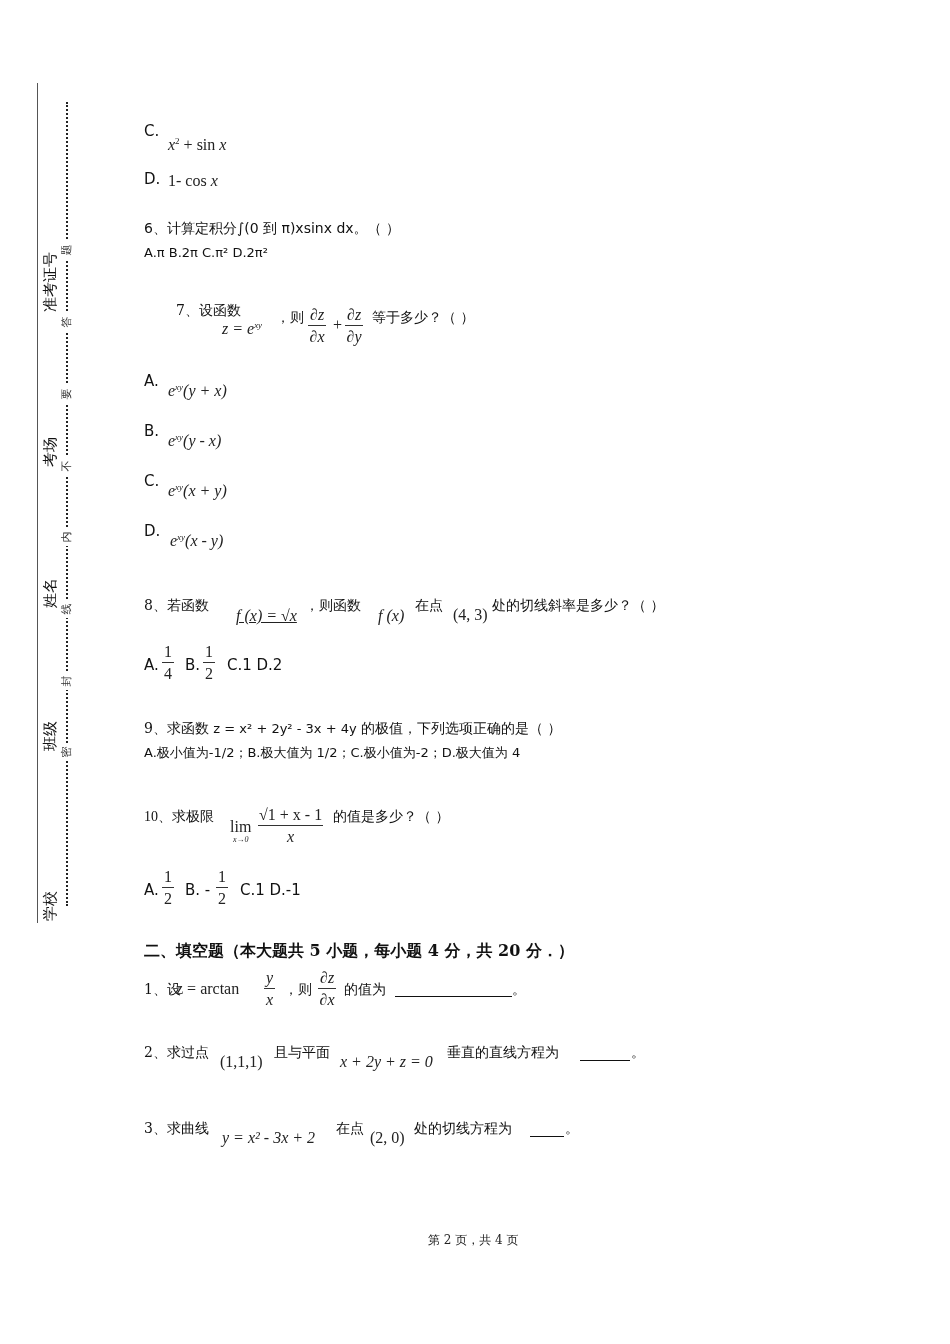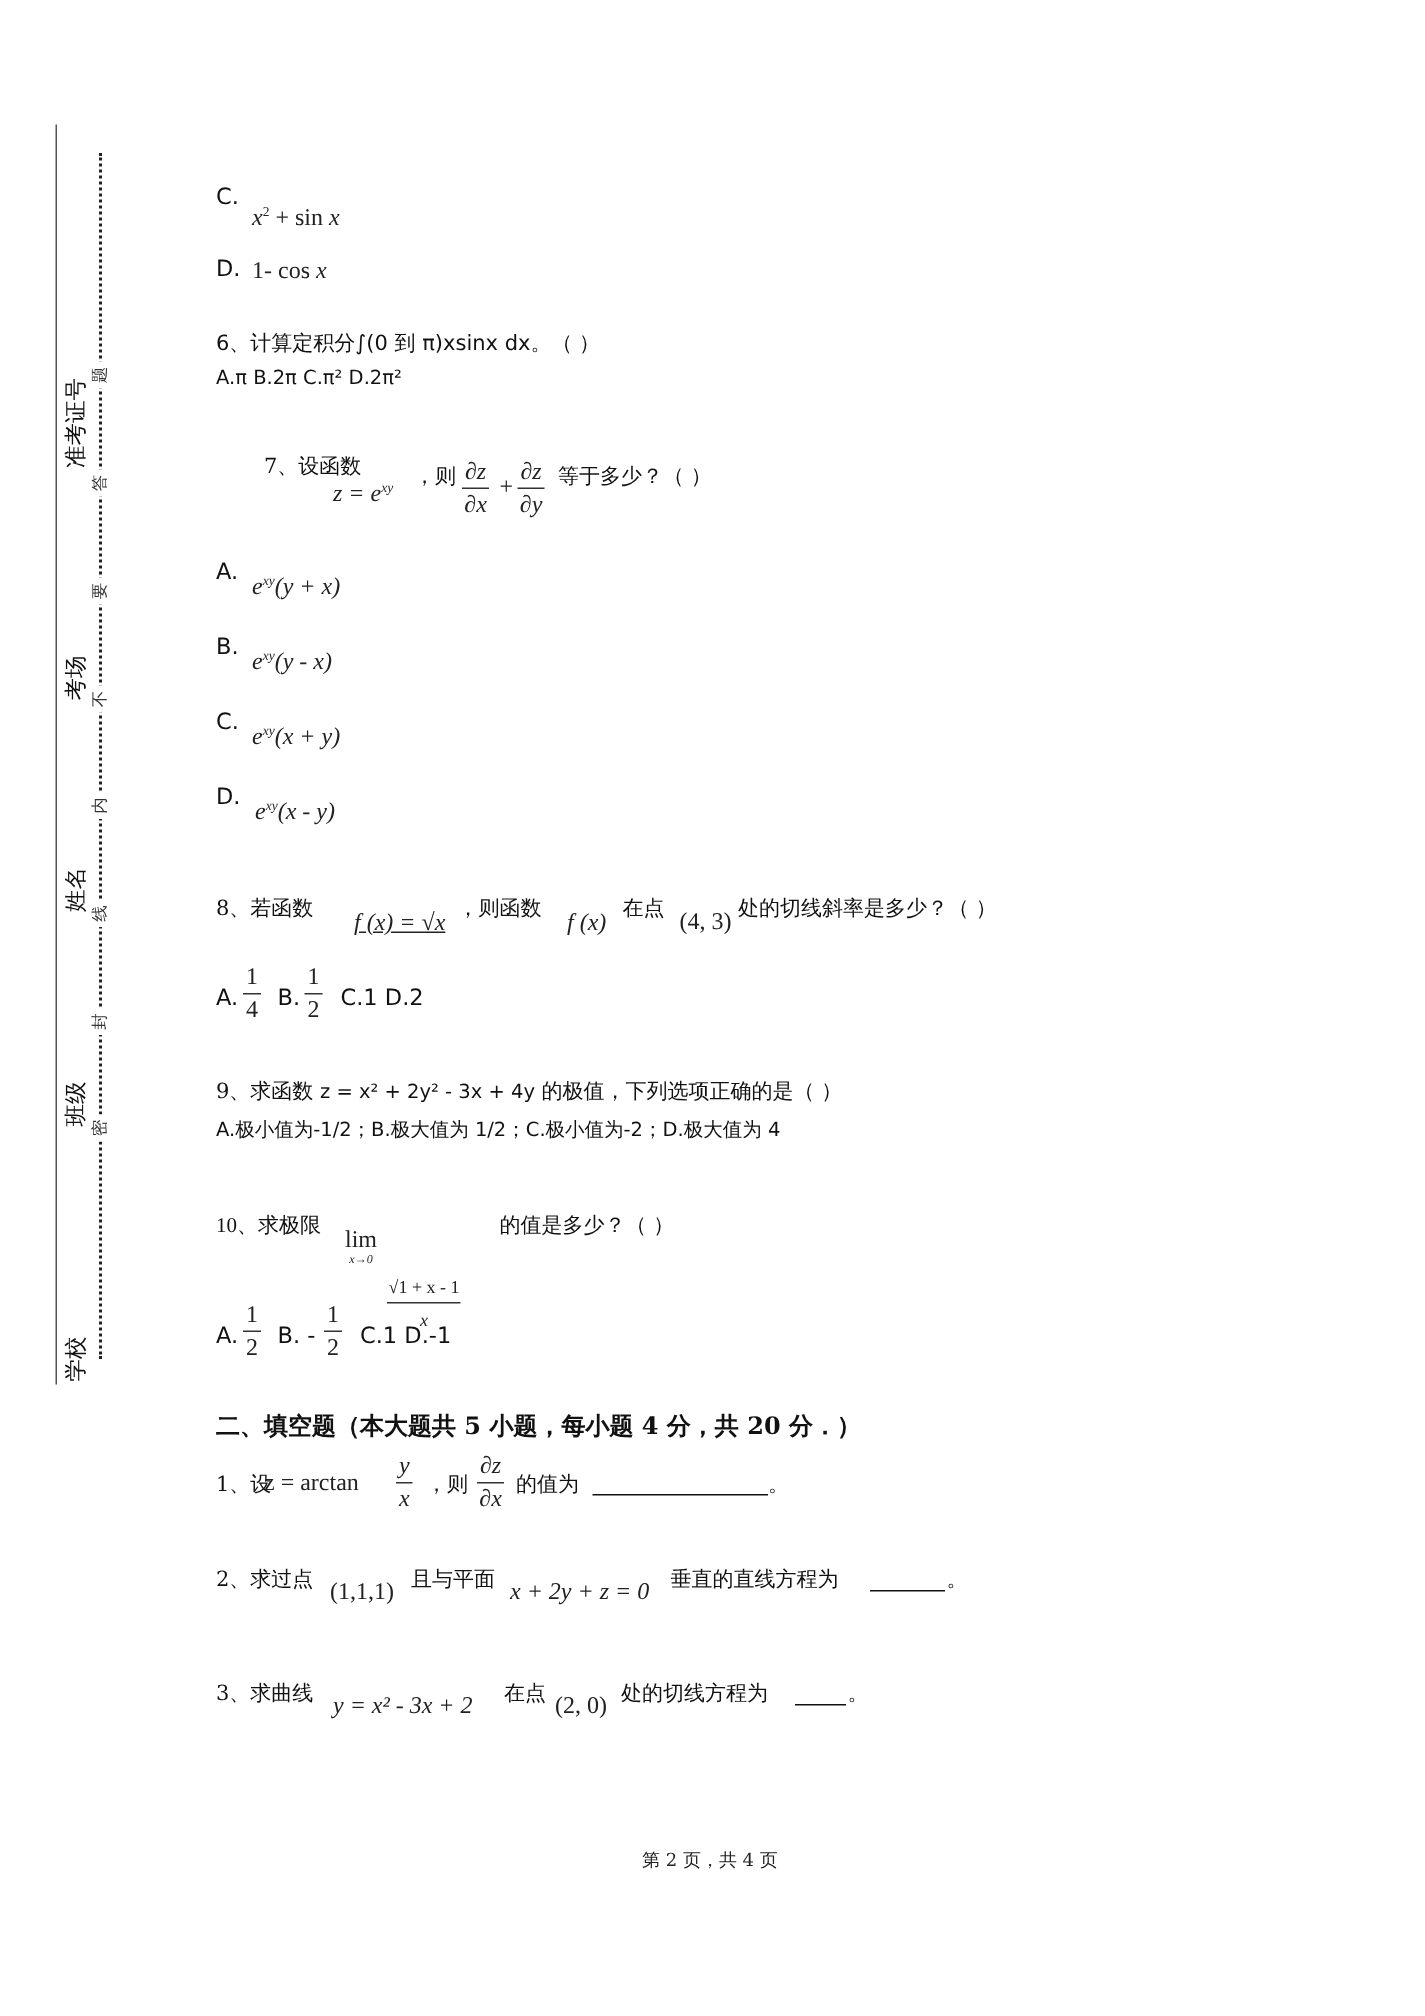--- a/index.html
+++ b/index.html
@@ -112,21 +112,21 @@
 <div class="abs" style="left:144px; top:719px;">
   <span class="q-text">9、求函数 </span><span class="q-sans">z = x² + 2y² - 3x + 4y</span><span class="q-text"> 的极值，下列选项正确的是（  ）</span>
 </div>
 <div class="abs q-sans" style="left:144px; top:744px;">A.极小值为-1/2；B.极大值为 1/2；C.极小值为-2；D.极大值为 4</div>
 
 <div class="abs q-text" style="left:144px; top:808px;font-family:Liberation Serif, serif;">10、求极限</div>
 <div class="abs mathr" style="left:230px; top:818px; font-size:16px; text-align:center;">
   <div style="line-height:18px;">lim</div>
   <div style="font-size:8px; font-style:italic; line-height:8px;">x→0</div>
 </div>
-<div class="abs mathr" style="left:258px; top:848px; font-size:12px;">
+<div class="abs mathr" style="left:258px; top:805px; font-size:16px;">
   <span class="frac"><span class="num" style="padding:0 1px;">√1 + x  - 1</span><span class="den math">x</span></span>
 </div>
 <div class="abs q-text" style="left:333px; top:808px;">的值是多少？（    ）</div>
 
 <div class="abs opt-label" style="left:144px; top:881px;">A.</div>
 <div class="abs mathr" style="left:162px; top:867px; font-size:16px;">
   <span class="frac"><span class="num">1</span><span class="den">2</span></span>
 </div>
 <div class="abs opt-label" style="left:185px; top:881px;">B. -</div>
 <div class="abs mathr" style="left:216px; top:867px; font-size:16px;">

